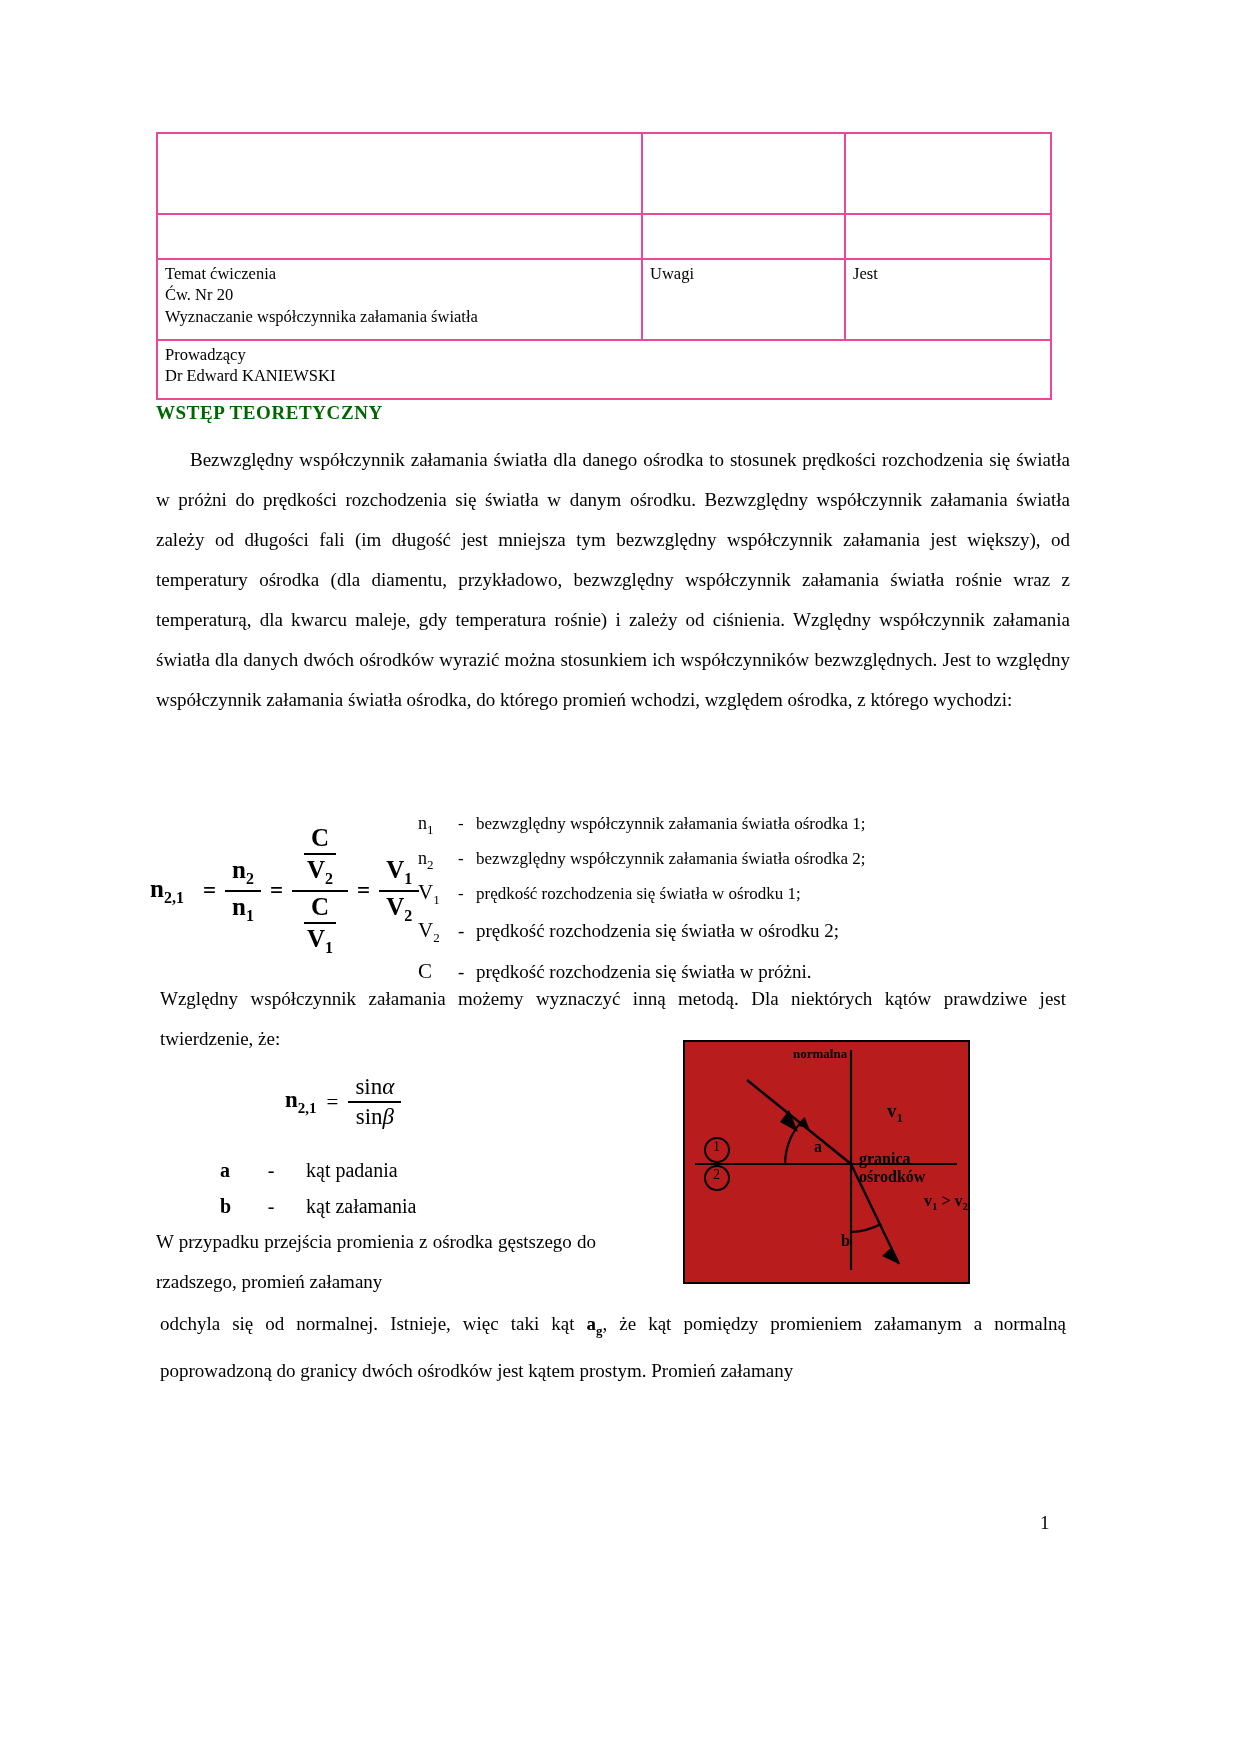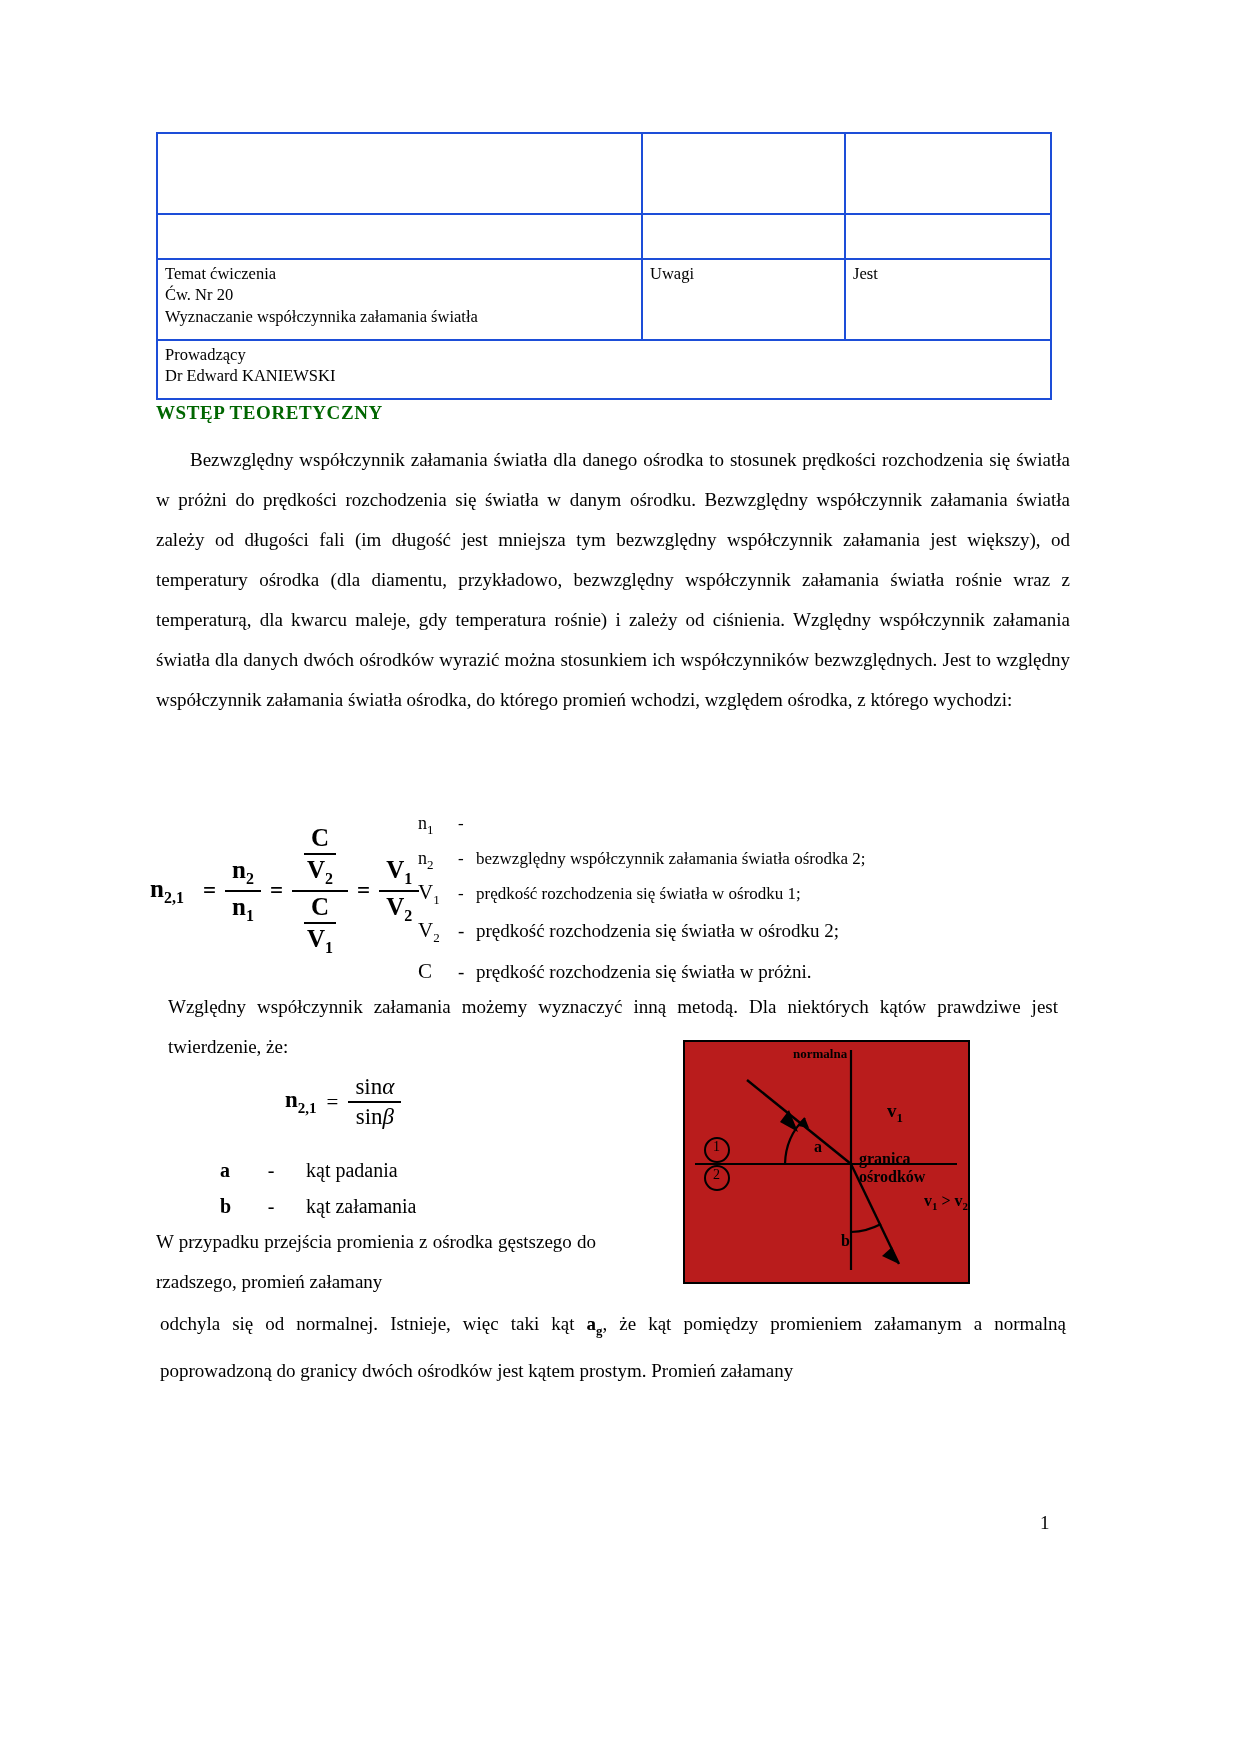--- a/index.html
+++ b/index.html
@@ -26,21 +26,21 @@
   
   .hdr-table {
     position: absolute;
     left: 156px;
     top: 132px;
     width: 849px;
     border-collapse: collapse;
     table-layout: fixed;
   }
   .hdr-table td {
-    border: 2px solid #1d4ed8;
+    border: 2px solid #ec4899;
     padding: 3px 6px 4px 7px;
     vertical-align: top;
     font-size: 16.5px;
     line-height: 1.30;
     font-family: "Liberation Serif", "DejaVu Serif", serif;
     margin-left: 44px;
   }
   .col-a { width: 470px; }
   .col-b { width: 188px; }
   .col-c { width: 191px; }
@@ -71,21 +71,21 @@
     width: 914px;
     font-size: 19px;
     line-height: 40px;
     text-align: justify;
     text-justify: inter-word;
   }
   #para-intro { top: 440px; }
   #para-intro p { margin: 0; text-indent: 34px; }
 
   #para-method { top: 975px; }
-  #para-method p { margin: 12px; }
+  #para-method p { margin: 4px; }
 
   .narrow-col {
     position: absolute;
     left: 156px;
     width: 440px;
     font-size: 19px;
     line-height: 40px;
     text-align: justify;
   }
   #para-wrap { top: 1222px; }
@@ -320,20 +320,21 @@
       <span class="frac">
         <span class="num"><span>V</span><sub>1</sub></span>
         <span class="den"><span>V</span><sub>2</sub></span>
       </span>
     </div>
 
     <div class="legend">
       <div class="lg-row">
         <span class="lg-sym"><span>n</span><sub>1</sub></span>
         <span class="lg-dash">-</span>
+        <span class="lg-txt">bezwzględny współczynnik załamania światła ośrodka 1;</span>
       </div>
       <div class="lg-row">
         <span class="lg-sym"><span>n</span><sub>2</sub></span>
         <span class="lg-dash">-</span>
         <span class="lg-txt">bezwzględny współczynnik załamania światła ośrodka 2;</span>
       </div>
       <div class="lg-row">
         <span class="lg-sym big"><span>V</span><sub>1</sub></span>
         <span class="lg-dash">-</span>
         <span class="lg-txt">prędkość rozchodzenia się światła w ośrodku 1;</span>

